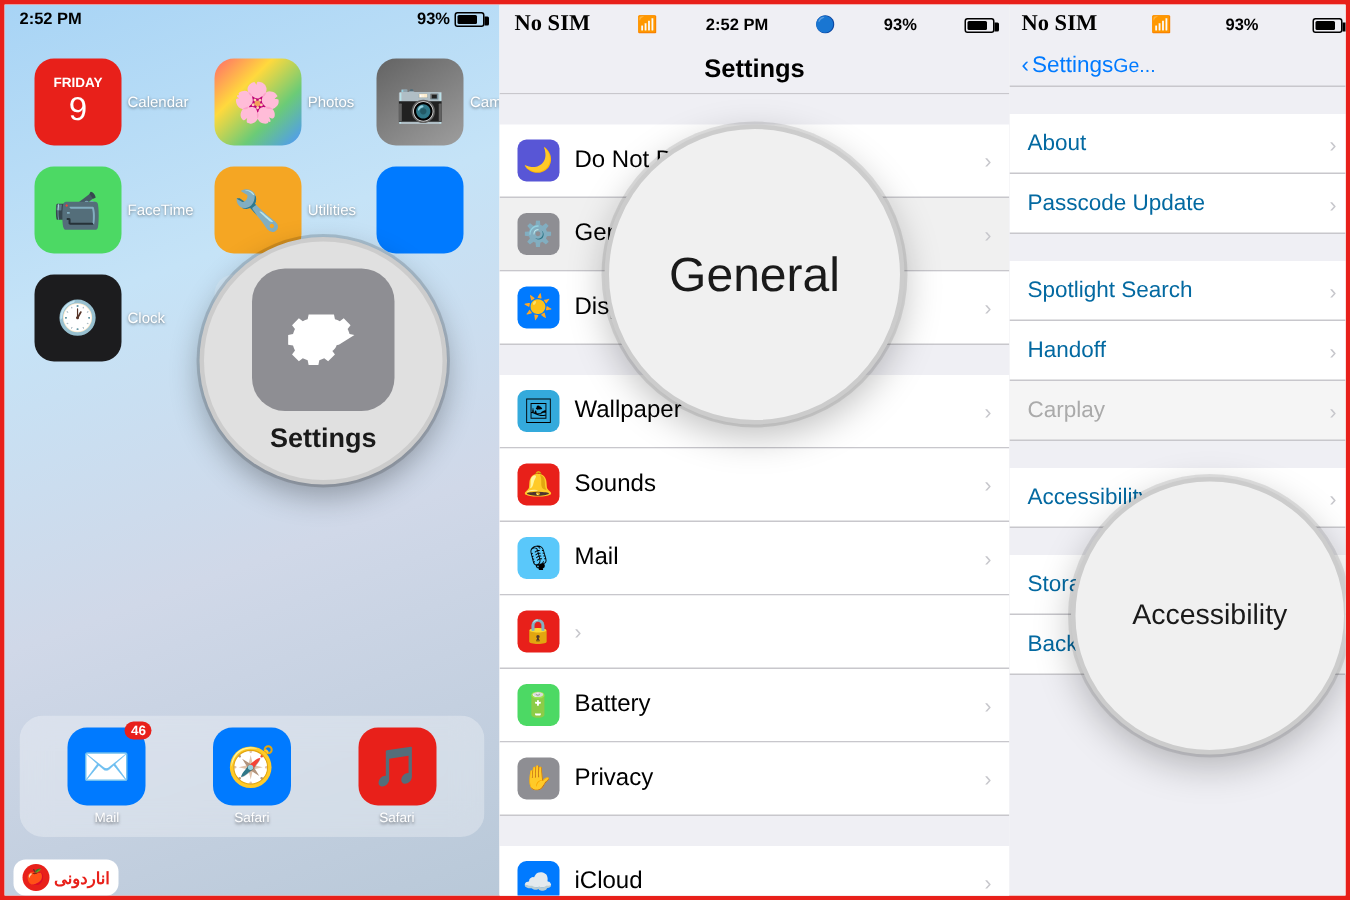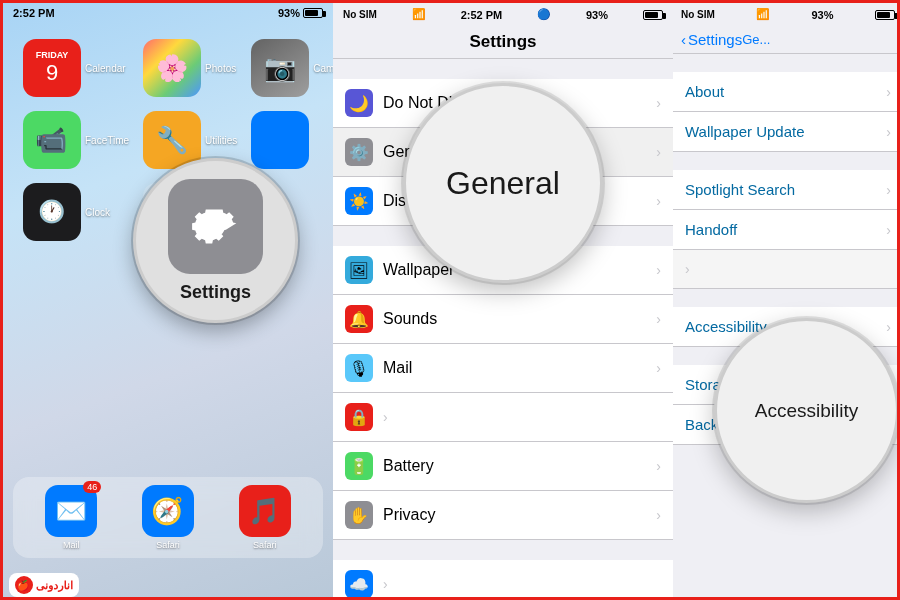--- a/index.html
+++ b/index.html
@@ -123,21 +123,21 @@
       gap: 3px;
     }
     .badge {
       position: absolute;
       top: -4px;
       right: -4px;
       background: #e8201a;
       color: white;
       border-radius: 10px;
       font-size: 9px;
-      font-weight: 400;
+      font-weight: 700;
       padding: 1px 4px;
       min-width: 16px;
       text-align: right;
     }
     .dock-label { font-size: 9px; color: white; text-shadow: 0 1px 2px rgba(0,0,0,0.5); }
 
     
     .anarduny-logo {
       position: absolute;
       bottom: 6px;
@@ -286,21 +286,21 @@
       box-shadow: 0 0 0 2px rgba(0,0,0,0.1), 0 8px 25px rgba(0,0,0,0.25);
       z-index: 10;
     }
     .accessibility-text {
       font-size: 19px;
       font-weight: 300;
       color: #1a1a1a;
       text-align: center;
     }
 
-    .no-sim { font-size: 10px; }
+    .no-sim { font-size: 15px; font-family: Liberation Serif, serif; }
     .wifi-icon { font-size: 11px; }
     .bluetooth-icon { font-size: 11px; }
   </style>
 </head>
 <body>
 
 <div class="left-panel">
   <div class="status-bar">
     <span>2:52 PM</span>
     <div class="right">
@@ -458,20 +458,21 @@
     <div class="settings-item">
       <div class="settings-icon" style="background:#8e8e93;">✋</div>
       <span class="settings-item-text">Privacy</span>
       <span class="settings-chevron">›</span>
     </div>
 
     <div class="section-gap"></div>
 
     <div class="settings-item">
       <div class="settings-icon" style="background:#007aff;">☁️</div>
+      <span class="settings-item-text">iCloud</span>
       <span class="settings-chevron">›</span>
     </div>
   </div>
 
   <div class="general-circle">
     <span class="general-text">General</span>
   </div>
 </div>
 
 <div class="right-panel">
@@ -494,37 +495,38 @@
 
   <div>
     <div class="right-section-gap"></div>
 
     <div class="right-settings-item">
       <span class="right-item-text">About</span>
       <span class="settings-chevron">›</span>
     </div>
 
     <div class="right-settings-item">
-      <span class="right-item-text">Wallpaper Update</span>
+      <span class="right-item-text">Passcode Update</span>
       <span class="settings-chevron">›</span>
     </div>
 
     <div class="right-section-gap"></div>
 
     <div class="right-settings-item">
       <span class="right-item-text">Spotlight Search</span>
       <span class="settings-chevron">›</span>
     </div>
 
     <div class="right-settings-item">
       <span class="right-item-text">Handoff</span>
       <span class="settings-chevron">›</span>
     </div>
 
     <div class="right-settings-item" style="background:#f5f5f5;">
+      <span class="right-item-text" style="color:#aaa;">Carplay</span>
       <span class="settings-chevron">›</span>
     </div>
 
     <div class="right-section-gap"></div>
 
     <div class="right-settings-item">
       <span class="right-item-text">Accessibility</span>
       <span class="settings-chevron">›</span>
     </div>
 

